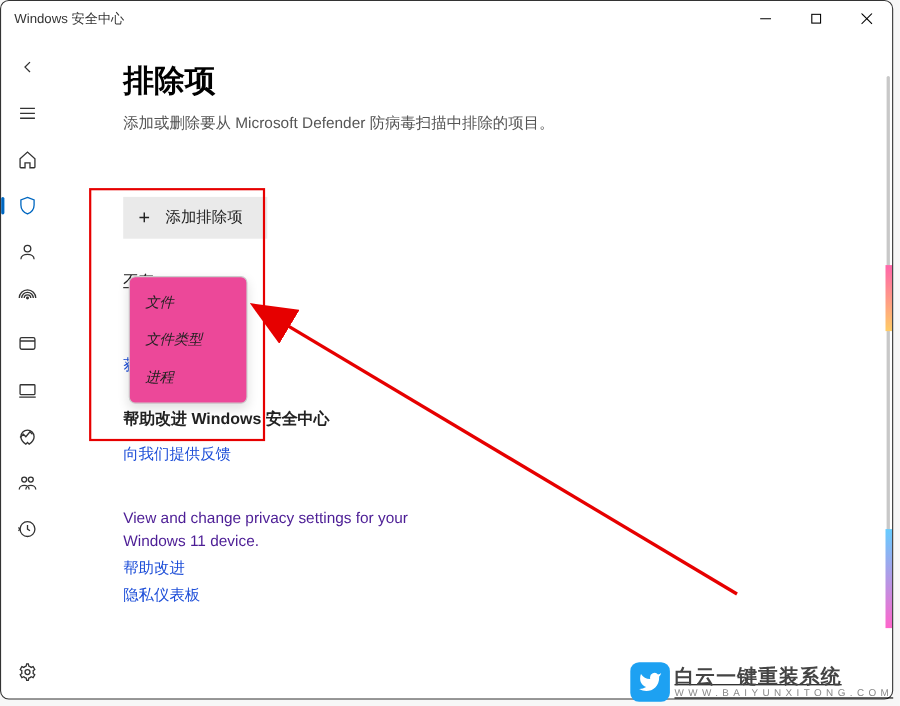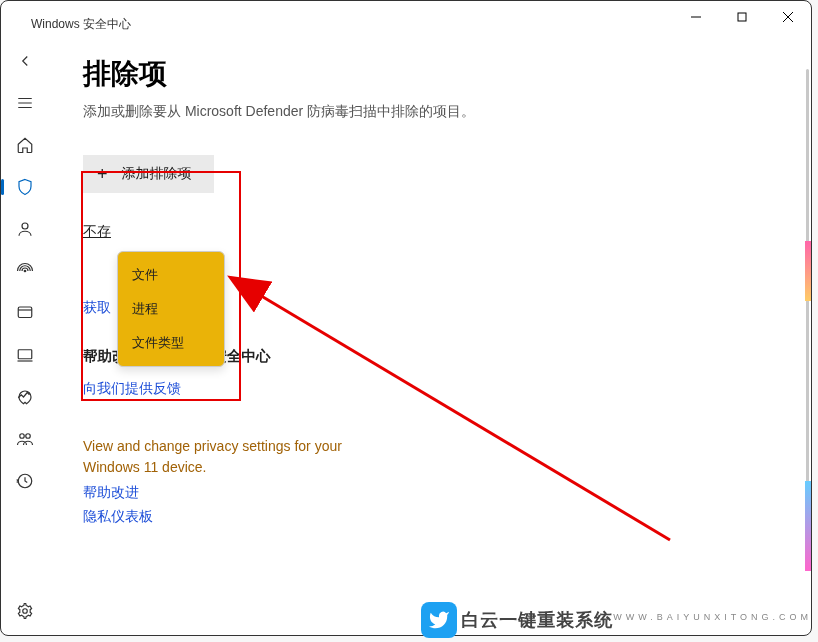--- a/index.html
+++ b/index.html
@@ -1,48 +1,48 @@
 <!DOCTYPE html>
 <html><head>
 <meta charset="utf-8">
 <style>
   * { box-sizing: border-box; margin: 0; padding: 0; font-family: "Segoe UI", "Microsoft YaHei", sans-serif; }
   body { width: 818px; height: 642px; background: #f7f7f7; overflow: hidden; position: relative; }
   .window { width: 812px; height: 636px; background: #fff; border: 1px solid #333; border-radius: 8px; position: relative; overflow: hidden; }
-  .titlebar { height: 32px; display: flex; align-items: flex-end; justify-content: space-between; padding: 0 0 0 12px; margin-left: 18px; }
+  .titlebar { height: 32px; display: flex; align-items: center; justify-content: space-between; padding: 0 0 0 12px; }
   .title { font-size: 12px; color: #333; }
   .win-controls { display: flex; }
   .win-btn { width: 46px; height: 32px; display: flex; align-items: center; justify-content: center; color: #000; }
   .win-btn svg { width: 10px; height: 10px; }
-  .body { display: flex; height: calc(100% - 32px); }
+  .body { display: flex; height: calc(100% - 32px); gap: 29px; }
   .sidebar { width: 48px; display: flex; flex-direction: column; align-items: center; padding-top: 18px; gap: 22px; }
   .sb-top { display:flex; flex-direction:column; align-items:center; gap:22px;}
   .sb-bottom { margin-top:auto; margin-bottom:14px;}
   .sb-icon { width: 20px; height: 20px; display:flex; align-items:center; justify-content:center; color:#333; position:relative;}
   .sb-icon.active::before { content:""; position:absolute; left:-14px; top:2px; width:3px; height:16px; background:#0067c0; border-radius:2px;}
   .content { flex:1; padding: 22px 30px 0 34px; position:relative; overflow:hidden;}
   h1 { font-size: 28px; font-weight:600; margin-bottom:10px; }
-  .desc { font-size:14px; color:#555; margin-bottom:34px;}
+  .desc { font-size:14px; color:#555; margin-bottom:58px;}
   .highlight-box { position:absolute; left:80px; top:170px; width:160px; height:230px; border:2px solid #e60000; pointer-events:none; z-index:5;}
   .add-btn { display:inline-flex; align-items:center; gap:14px; background:#eaeaea; padding:10px 22px 10px 14px; font-size:14px; color:#222; border:none; cursor:pointer;}
   .plus { font-size:18px; font-weight:300; line-height:1;}
-  .dropdown { position:absolute; left:116px; top:250px; width:108px; background:#eab308; border:1px solid #ccc; border-radius:6px; box-shadow:0 4px 10px rgba(0,0,0,.12); padding:6px 0; z-index:6;}
+  .dropdown { position:absolute; left:116px; top:250px; width:108px; background:#ec4899; border:1px solid #ccc; border-radius:6px; box-shadow:0 4px 10px rgba(0,0,0,.12); padding:6px 0; z-index:6;font-style:italic;}
   .dd-item { padding:8px 14px; font-size:13px; color:#222; cursor:pointer;}
   .partial { font-size:14px; color:#222;text-decoration:underline;}
   .link { color:#1d4ed8; font-size:14px; cursor:pointer; display:inline-block; margin-top:6px;}
   .section { margin-bottom:38px;}
   .section h3 { font-size:14.5px; font-weight:600; margin-bottom:8px; color:#222;}
-  .section p { font-size:14px; color:#a16207; line-height:1.5; max-width:260px;}
+  .section p { font-size:14px; color:#4c1d95; line-height:1.5; max-width:260px;}
   .middle-row { position:relative; margin-bottom:30px;}
   .scrollbar { position:absolute; right:2px; top:36px; width:3px; height:430px; background:#c8c8c8; border-radius:2px;}
   
   .wm { position:absolute; right:6px; bottom:4px; display:flex; align-items:center; gap:4px; z-index:8;}
   .wm-badge { width:36px; height:36px; background:#1da1f2; border-radius:8px; display:flex; align-items:center; justify-content:center;}
   .wm-badge svg { width:22px; height:22px; fill:#fff;}
-  .wm-text { display:flex; flex-direction:row; line-height:1;}
+  .wm-text { display:flex; flex-direction:column; line-height:1;text-decoration:underline;}
   .wm-cn { font-size:18px; font-weight:700; color:#444; letter-spacing:1px;}
   .wm-en { font-size:9px; color:#888; letter-spacing:4px; margin-top:2px;}
   
   .arrow-svg { position:absolute; left:0; top:0; width:818px; height:642px; pointer-events:none; z-index:7;}
   
   .edge-strip { position:absolute; right:0; width:6px;}
   .strip1 { top:240px; height:60px; background:linear-gradient(#f6a,#fc6);}
   .strip2 { top:480px; height:90px; background:linear-gradient(#6cf,#f6c);}
 </style>
 </head>
@@ -176,22 +176,22 @@
         <span class="link">帮助改进</span><br>
         <span class="link">隐私仪表板</span>
       </div>
 
       <div class="scrollbar"></div>
     </div>
   </div>
 
   <div class="dropdown">
     <div class="dd-item">文件</div>
+    <div class="dd-item">文件类型</div>
     <div class="dd-item">进程</div>
-    <div class="dd-item">文件类型</div>
   </div>
 
   <div class="highlight-box"></div>
 
   <div class="edge-strip strip1"></div>
   <div class="edge-strip strip2"></div>
 </div>
 
 <svg class="arrow-svg">
   <defs>

